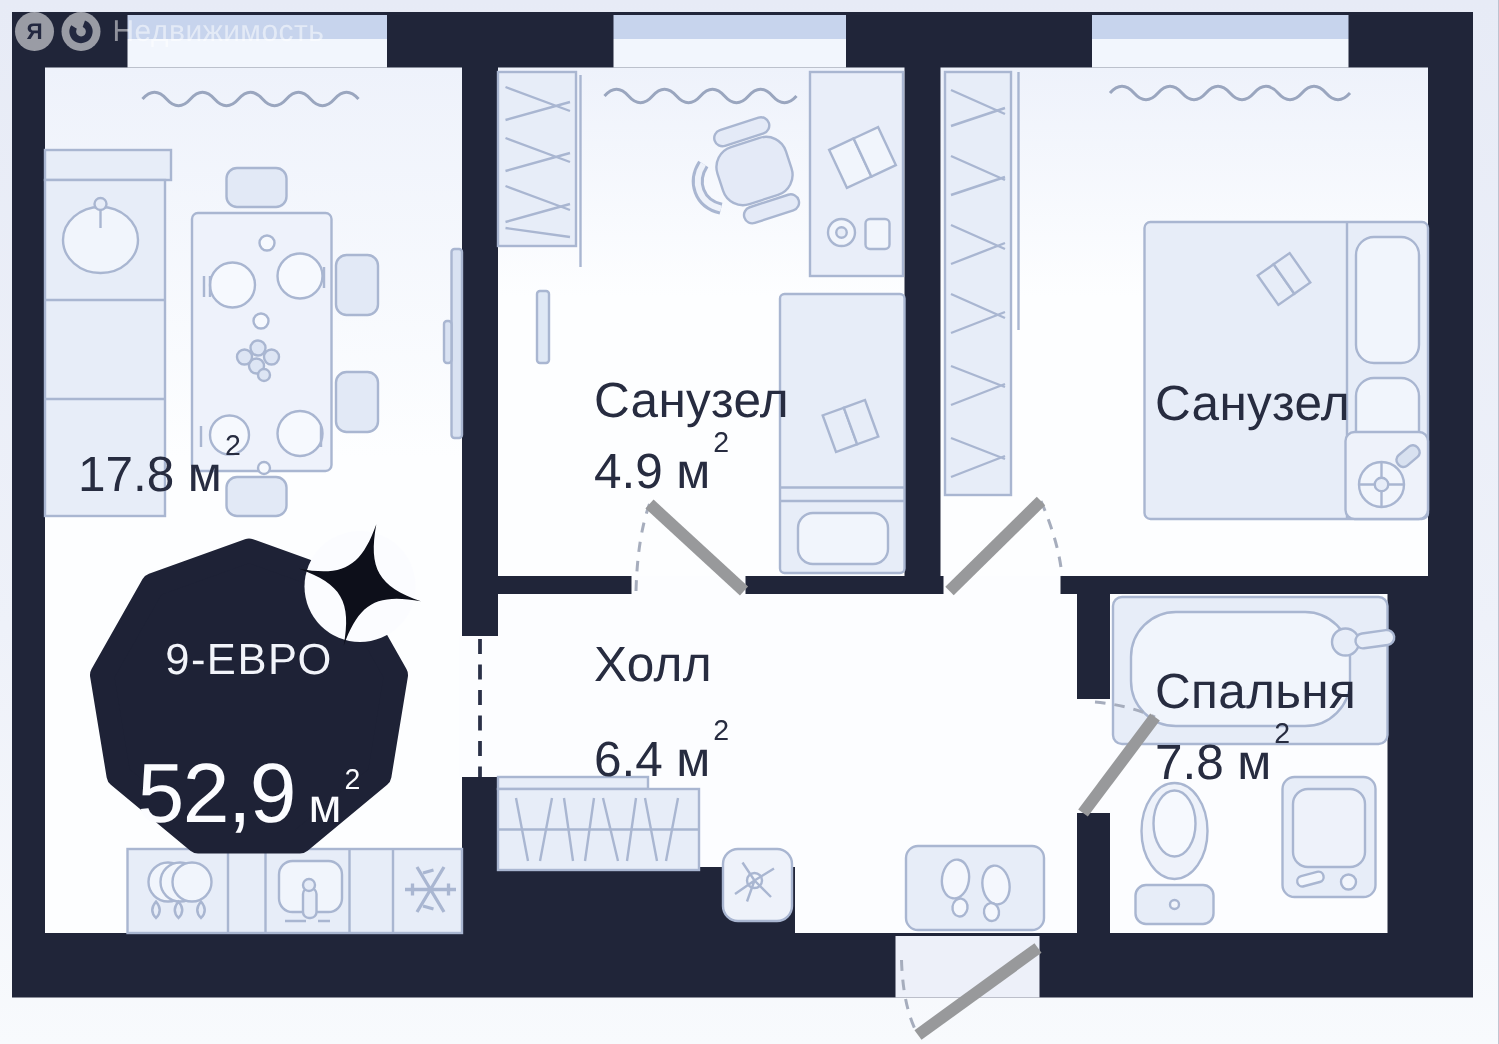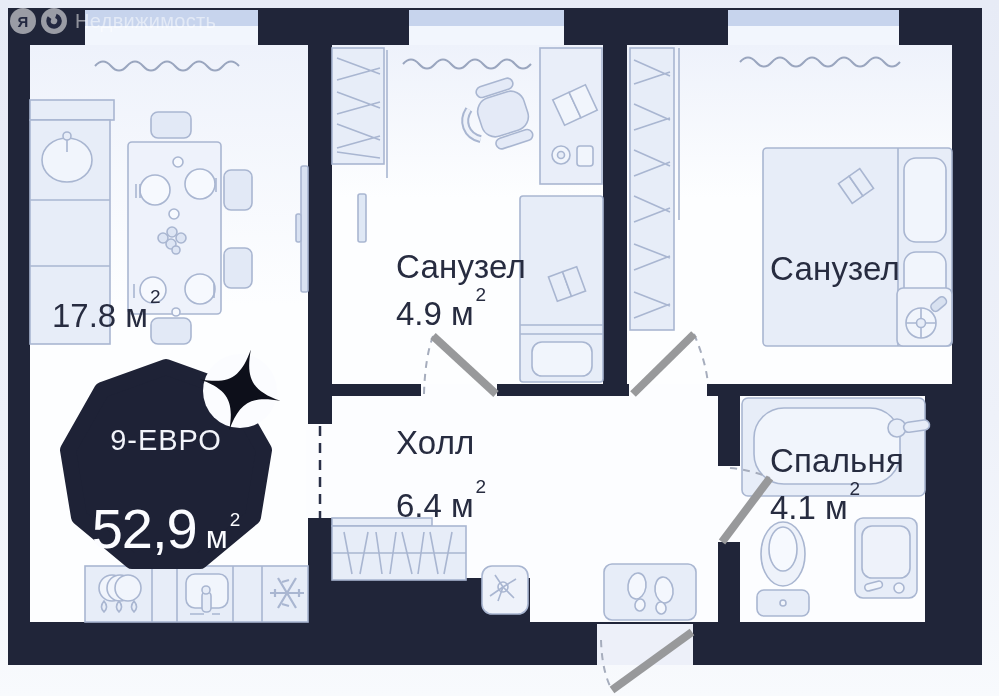--- a/index.html
+++ b/index.html
@@ -293,21 +293,21 @@
 
 <div class="txt room-name" style="left:770px;top:252px">Санузел</div>
 
 <div class="txt room-name" style="left:396px;top:426px">Холл</div>
 <div class="txt room-area" style="left:396px;top:489px">
   <span>6.4</span><span class="unit">м</span><sup>2</sup>
 </div>
 
 <div class="txt room-name" style="left:770px;top:444px">Спальня</div>
 <div class="txt room-area" style="left:770px;top:491px">
-  <span>4.1</span><span class="unit">м</span><sup>2</sup>
+  <span>7.8</span><span class="unit">м</span><sup>2</sup>
 </div>
 
 <div class="badge-type">9-ЕВРО</div>
 <div class="badge-area">
   <span class="big">52,9</span>
       <span class="unit">м</span>
       <sup>2</sup>
 </div>
 
 </div>

